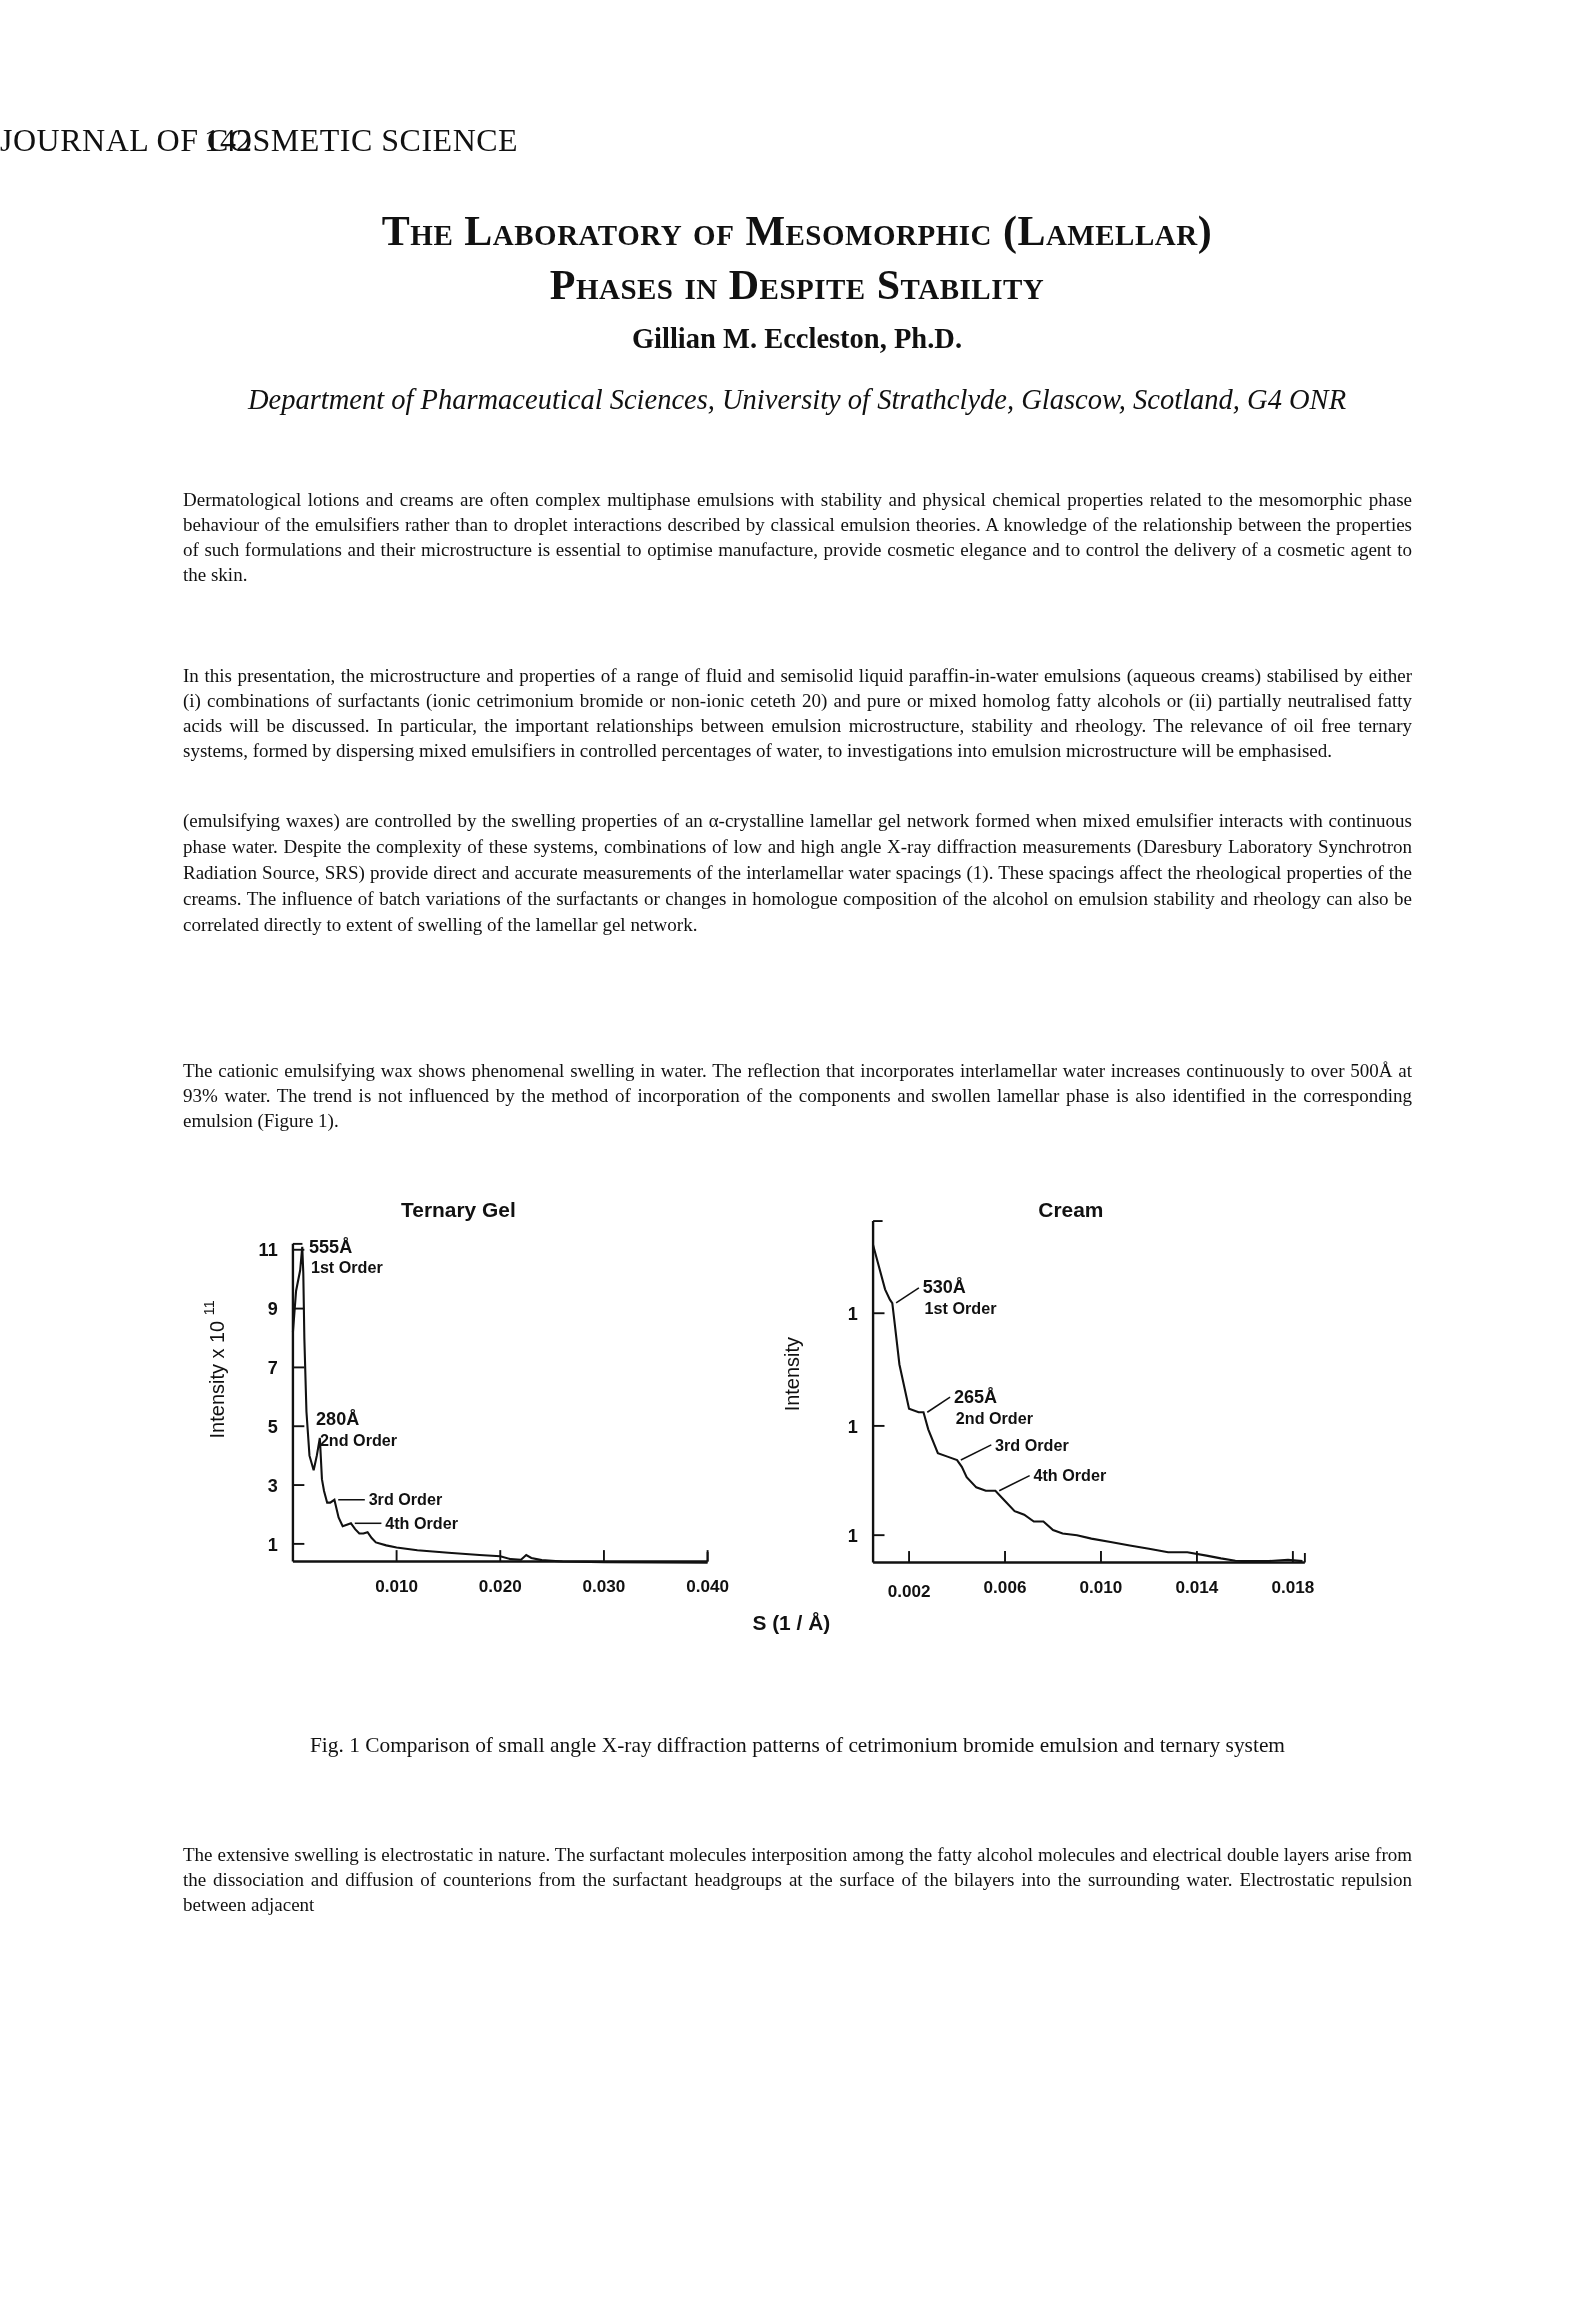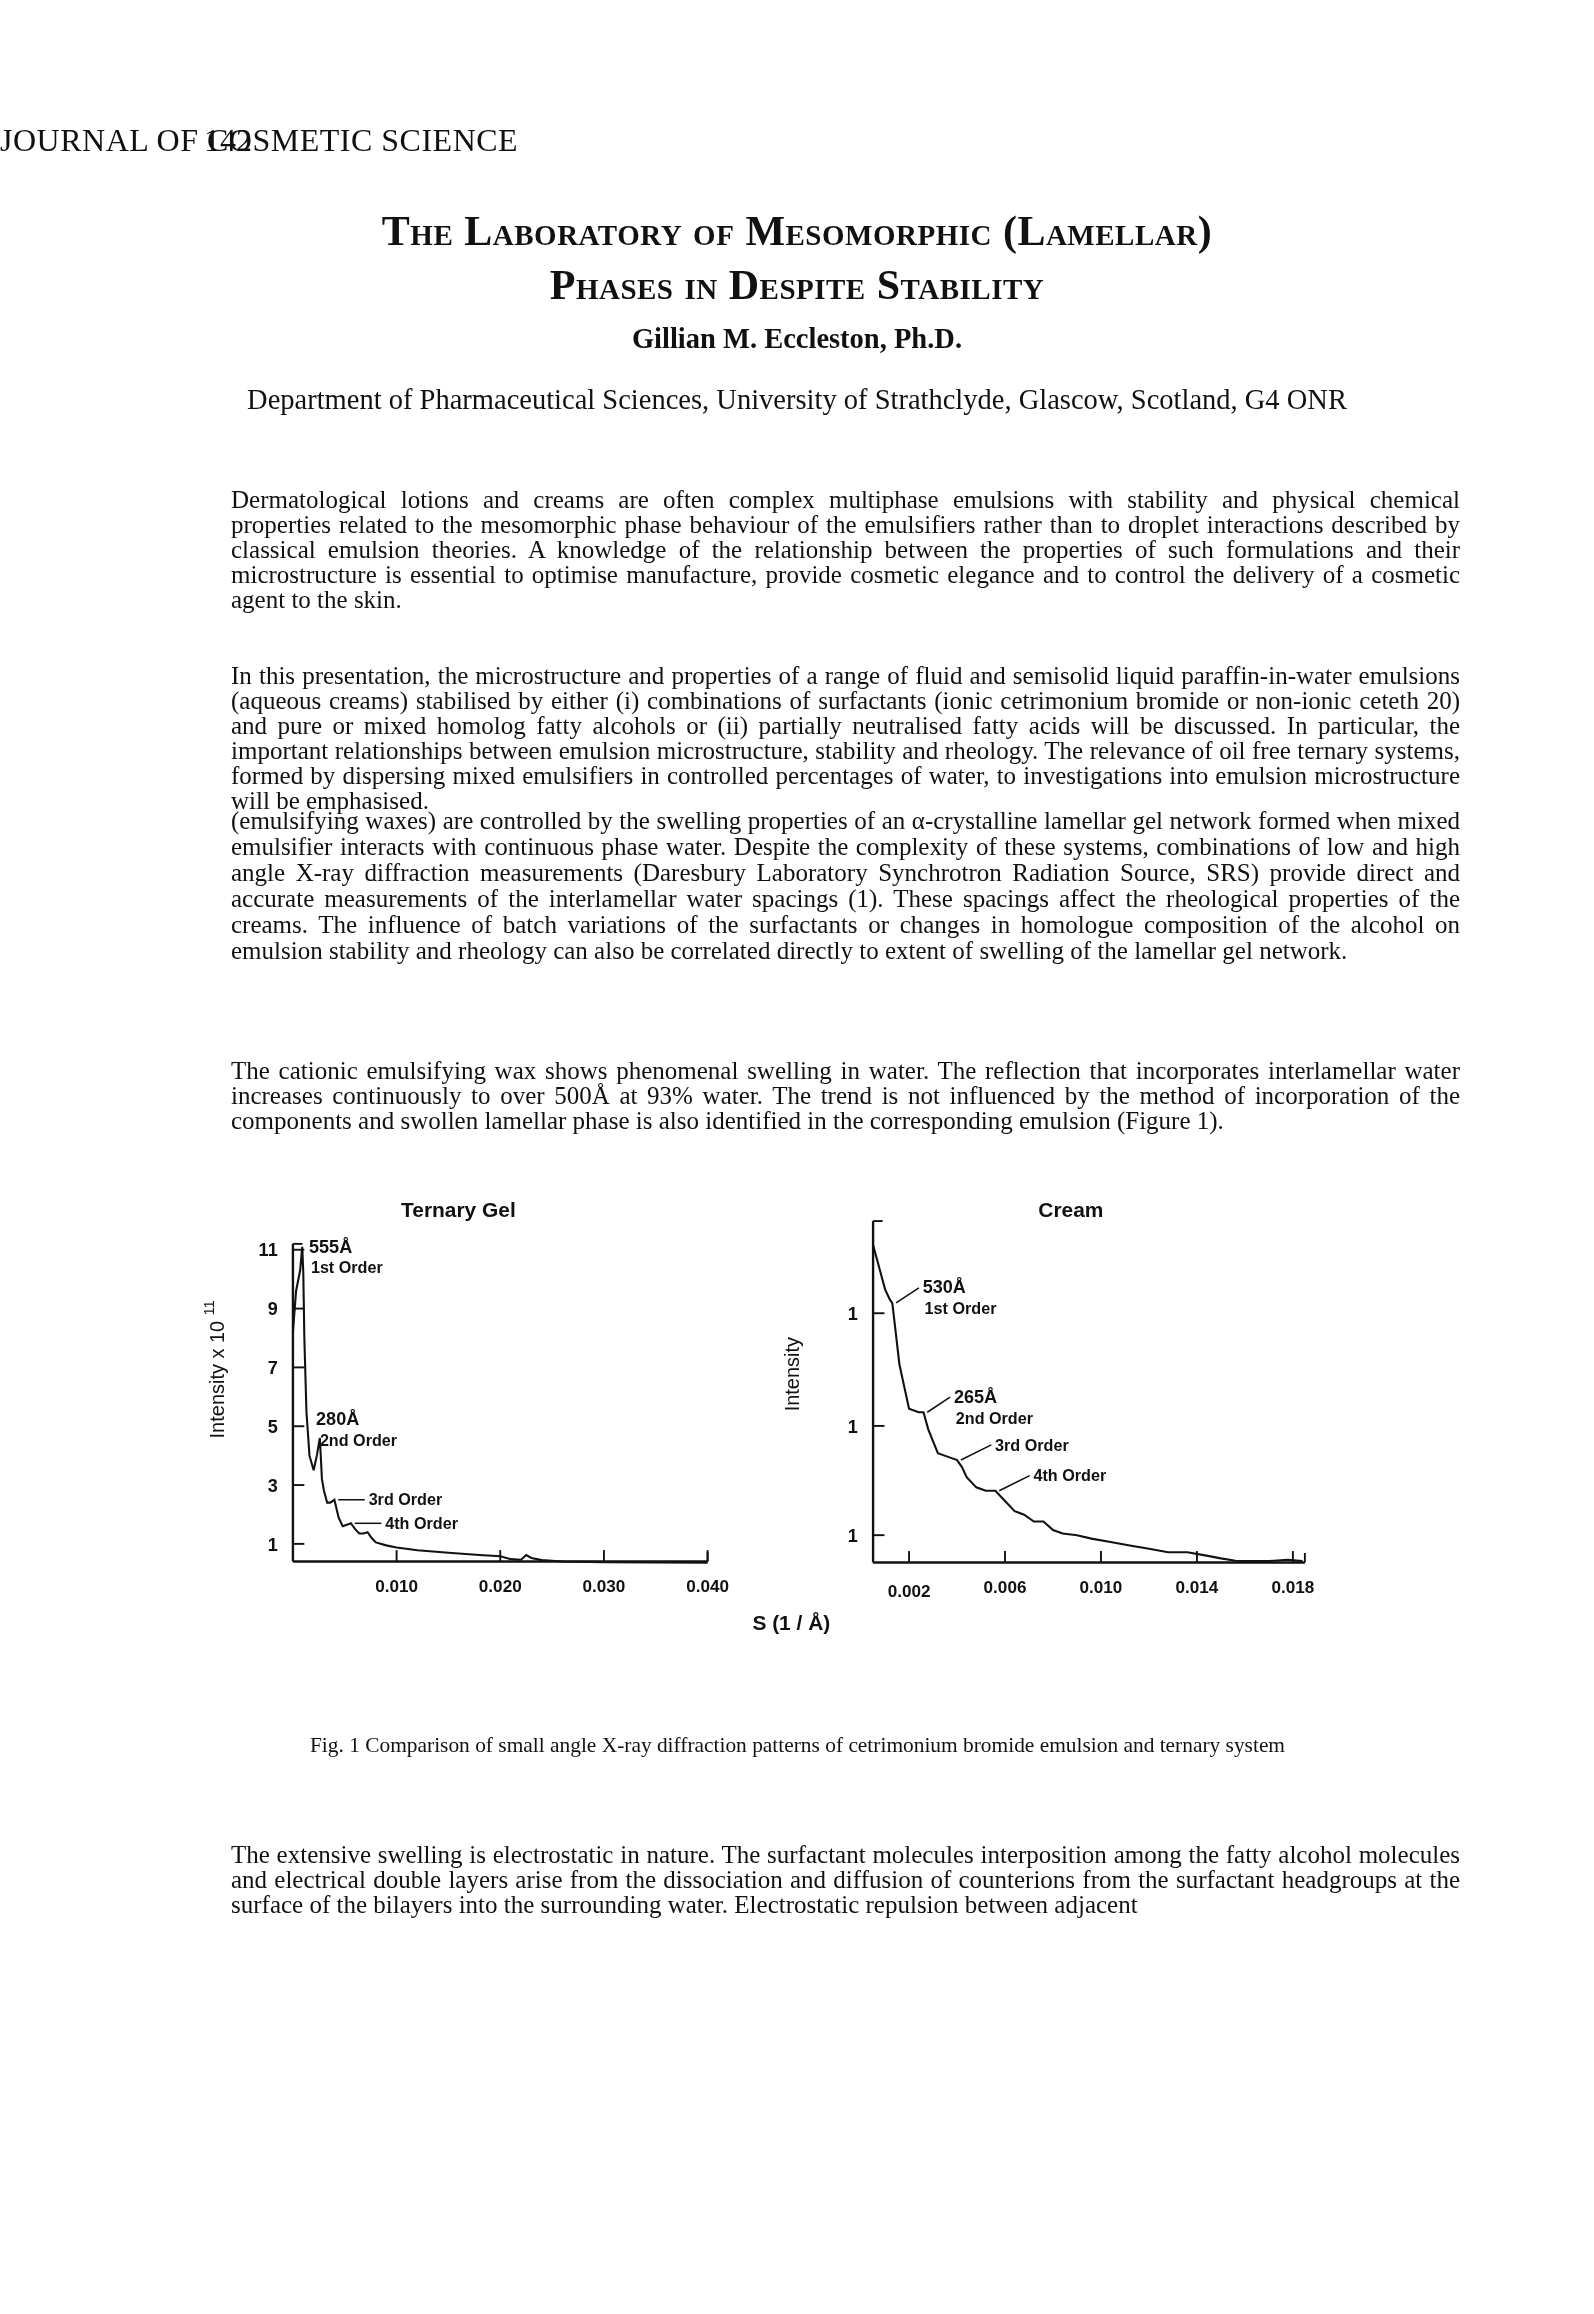--- a/index.html
+++ b/index.html
@@ -4,22 +4,22 @@
 <style>
   html, body { margin: 0; padding: 0; background: #ffffff; }
   body { width: 1594px; height: 2314px; position: relative; overflow: hidden; color: #111; }
   .serif { font-family: "Liberation Serif", "DejaVu Serif", serif; }
   #page-number { position: absolute; left: 204px; top: 122px; font-size: 32px; }
   #running-head { position: absolute; left: 0; width: 1594px; top: 122px; text-align: left; font-size: 32px; letter-spacing: 0.5px; }
   .title { position: absolute; left: 0; width: 1594px; text-align: center; font-weight: bold; font-size: 42px; font-variant: small-caps; letter-spacing: 0.5px; }
   #title-line-1 { top: 207px; }
   #title-line-2 { top: 261px; }
   #author { position: absolute; left: 0; width: 1594px; top: 323px; text-align: center; font-weight: bold; font-size: 28.5px; }
-  #affiliation { position: absolute; left: 0; width: 1594px; top: 384px; text-align: center; font-size: 28.5px; }
-  .para { position: absolute; left: 183px; width: 1229px; font-size: 25px; line-height: 25px; text-align: justify; margin-left: 48px; }
+  #affiliation { position: absolute; left: 0; width: 1594px; top: 384px; text-align: center; font-style: italic; font-size: 28.5px; }
+  .para { position: absolute; left: 183px; width: 1229px; font-size: 19px; line-height: 25px; text-align: justify; }
   #para-1 { top: 487px; }
   #para-2 { top: 663px; }
   #para-3 { top: 808px; line-height: 26px; }
   #para-3 .first { display:block; margin-bottom: 6.7px; text-align: justify; text-align-last: justify; }
   #para-4 { top: 1058px; }
   #para-5 { top: 1842px; }
   #fig-caption { position: absolute; left: 183px; width: 1229px; top: 1733px; text-align: center; font-size: 21.4px; }
   svg#figure { position: absolute; left: 0; top: 1179px; }
   svg text { font-family: "Liberation Sans", "DejaVu Sans", sans-serif; fill: #111; }
 </style>

